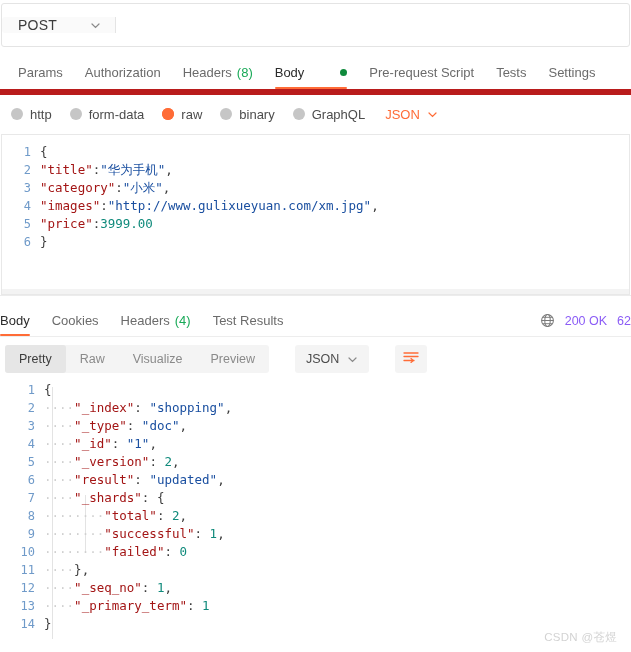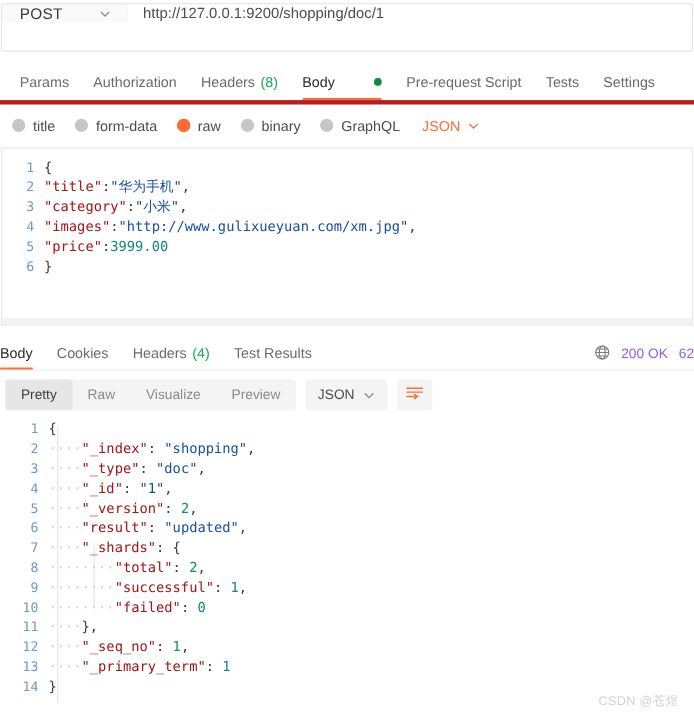--- a/index.html
+++ b/index.html
@@ -7,21 +7,21 @@
     margin: 0; padding: 0;
     width: 631px; height: 652px;
     background: #ffffff;
     font-family: "Liberation Sans", sans-serif;
     overflow: hidden;
   }
   .app { position: relative; width: 631px; height: 652px; background:#fff; }
 
   
   .urlbar {
-    display: flex; align-items: flex-start;
+    display: flex; align-items: center;
     height: 44px; margin: 3px 1px 0 1px;
     border: 1px solid #e4e4e4; border-radius: 3px;
     background: #fff;
   }
   .method {
     display: flex; align-items: center; justify-content: space-between;
     width: 114px; padding: 0 14px 0 16px;
     background: #fafafa; border-right: 1px solid #e4e4e4;
     border-radius: 3px 0 0 3px;
     cursor: pointer;
@@ -33,21 +33,21 @@
     flex: 1; display: flex; align-items: center; padding: 0 14px;
     font-size: 13.5px; color: #4c4c4c; background: #fff;
     border-radius: 0 3px 3px 0;
     cursor: text; white-space: nowrap; overflow: hidden;
   }
 
   
   .req-tabs {
     display: flex; align-items: flex-end;
     height: 36px; padding: 0 0 0 7px; margin-top: 12px;
-    border-bottom: 4px solid #b91c1c;
+    border-bottom: 6px solid #b91c1c;
     text-align: right;
   }
   .tab {
     position: relative; display: flex; align-items: center; gap: 5px;
     padding: 0 11px 9px 11px;
     font-size: 13px; color: #6b6b6b; cursor: pointer; white-space: nowrap;
   }
   .tab.active { color: #2b2b2b; gap: 36px; }
   .tab.active::after {
     content: ""; position: absolute; left: 11px; right: 11px; bottom: 0;
@@ -122,21 +122,21 @@
   .resp-tabs .tab:first-child.active::after { left: 0; right: 11px; }
   .resp-meta {
     position: absolute; right: 0; bottom: 8px;
     display: flex; align-items: center; gap: 10px;
     font-size: 12.5px; color: #8b5cf6;
   }
   .globe { width: 15px; height: 15px; flex: none; }
 
   
   .resp-toolbar {
-    display: flex; align-items: center; gap: 9px;
+    display: flex; align-items: center; gap: 26px;
     height: 44px; padding: 0 10px 0 5px;
   }
   .segmented {
     display: flex; align-items: center;
     background: #f4f4f4; border-radius: 3px; height: 28px; padding: 0;
   }
   .seg {
     padding: 0 14px; height: 28px; line-height: 28px;
     font-size: 12.5px; color: #8a8a8a; cursor: pointer; border-radius: 3px;
   }
@@ -173,21 +173,20 @@
 
   <div class="urlbar">
     <div class="method">
       <span class="method-label">POST</span>
       <span class="chev">
         <svg width="11" height="11" viewBox="0 0 11 11">
             <path d="M2 4 L5.5 7.5 L9 4" stroke="#8a8a8a" stroke-width="1.2" fill="none" stroke-linecap="round"></path>
           </svg>
       </span>
     </div>
-    <div class="url-input" title="Enter request URL">http://127.0.0.1:9200/shopping/doc/1</div>
   </div>
 
   <div class="req-tabs">
     <div class="tab">
       <span>Params</span>
     </div>
     <div class="tab">
       <span>Authorization</span>
     </div>
     <div class="tab">
@@ -205,21 +204,21 @@
       <span>Tests</span>
     </div>
     <div class="tab">
       <span>Settings</span>
     </div>
   </div>
 
   <div class="bodytypes">
     <div class="radio-opt">
       <span class="radio"></span>
-      <span>title</span>
+      <span>http</span>
     </div>
     <div class="radio-opt">
       <span class="radio"></span>
       <span>form-data</span>
     </div>
     <div class="radio-opt">
       <span class="radio checked"></span>
       <span>raw</span>
     </div>
     <div class="radio-opt">

